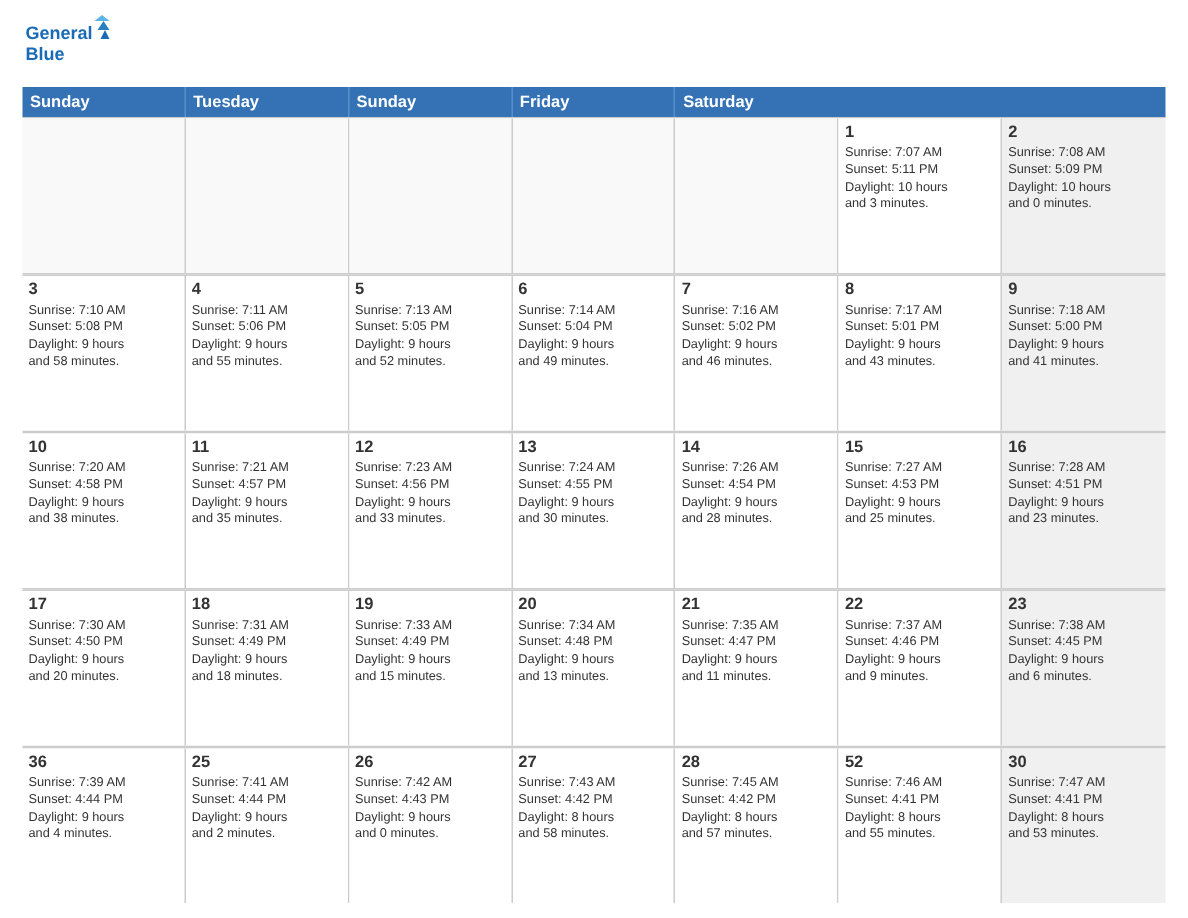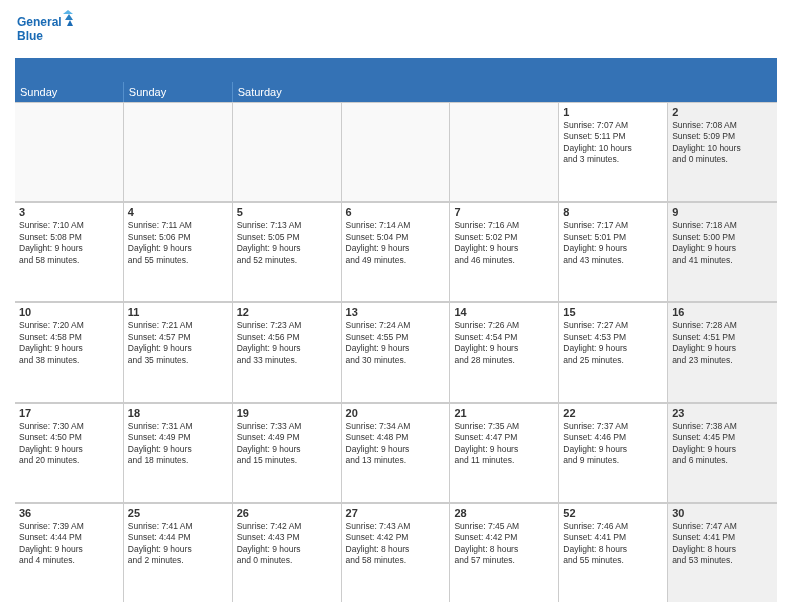--- a/index.html
+++ b/index.html
@@ -46,25 +46,24 @@
       flex-direction: column;
     }
     .cal-header {
       display: grid;
       grid-template-columns: repeat(7, 1fr);
       background: #3472b5;
     }
     .cal-header-cell {
       color: #fff;
       font-size: 11px;
-      font-weight: normal;
+      font-weight: bold;
       padding: 4px 5px;
       text-align: left;
       border-right: 1px solid #5590cc;
-      margin-top: 24px;
     }
     .cal-header-cell:last-child { border-right: none; }
     .cal-body {
       flex: 1;
       display: flex;
       flex-direction: column;
     }
     .cal-row {
       display: grid;
       grid-template-columns: repeat(7, 1fr);
@@ -115,21 +114,23 @@
 </div>
     <div class="title-block">
       <div class="main-title"></div>
       <div class="subtitle"></div>
     </div>
   </div>
 
   <div class="calendar">
     <div class="cal-header">
     <div class="cal-header-cell">Sunday</div>
+        <div class="cal-header-cell">Tuesday</div>
         <div class="cal-header-cell">Sunday</div>
+        <div class="cal-header-cell">Friday</div>
         <div class="cal-header-cell">Saturday</div>
       </div>
     <div class="cal-body">
     <div class="cal-row border-top">
           <div class="cal-cell empty"></div>
           <div class="cal-cell empty"></div>
           <div class="cal-cell empty"></div>
           <div class="cal-cell empty"></div>
           <div class="cal-cell empty"></div>
           <div class="cal-cell">

